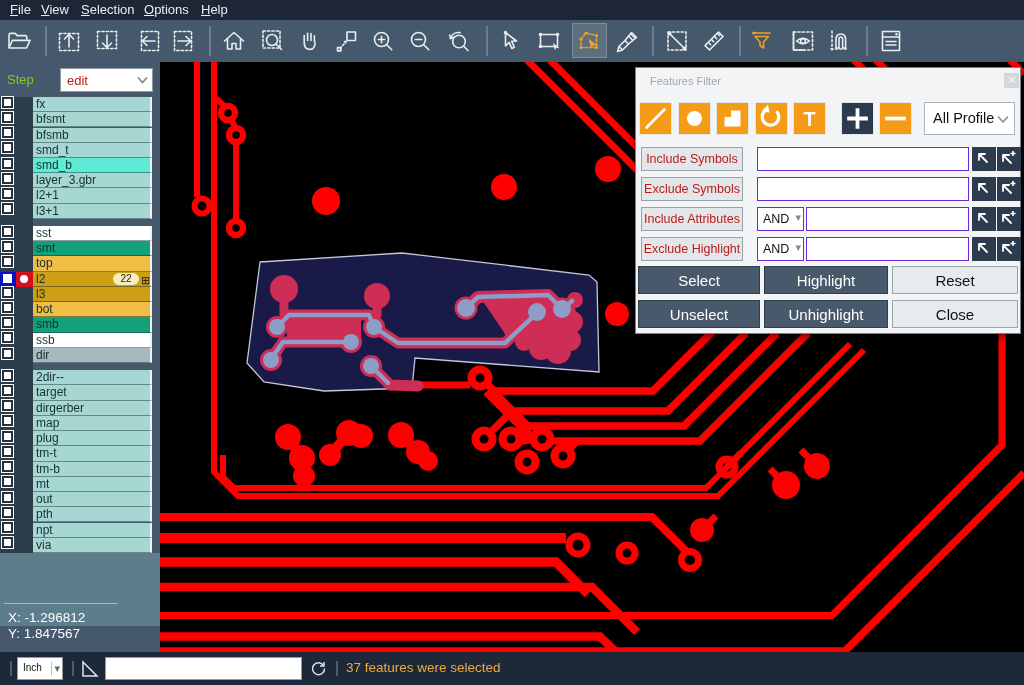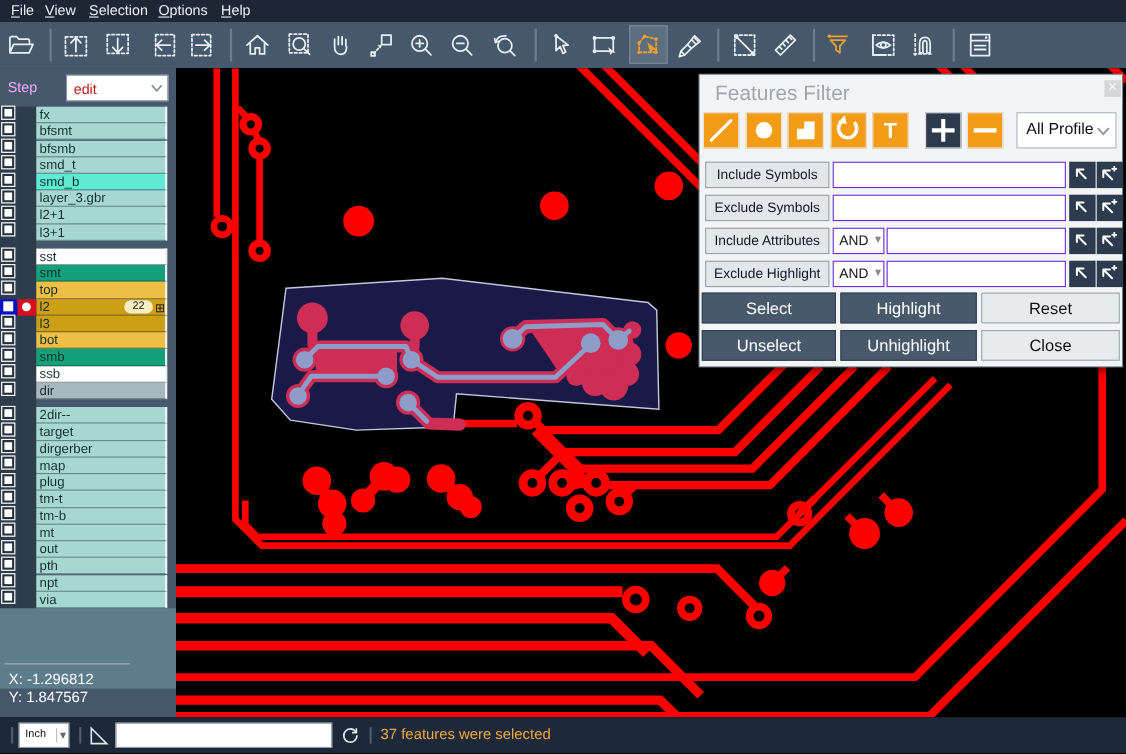--- a/index.html
+++ b/index.html
@@ -9,21 +9,21 @@
 .tbi{position:absolute;top:8px}
 .tdiv{position:absolute;top:27px;width:2px;height:30px;background:#6c7d8e;top:6px}
 #leftpanel{left:0;top:62px;width:160px;height:590px;background:#46586b}
 .cbcol{position:absolute;left:0;width:16px;background:#2e3d4c}
 .gut{position:absolute;left:16px;width:17px;background:#2e3d4c}
 .row{position:absolute;left:33px;width:119px;font-size:12px;color:#16302f;line-height:15px;padding-left:3px;border-bottom:1px solid rgba(20,40,40,.45);border-right:2px solid #eef2f2}
 .cb{position:absolute;left:2px;width:11px;height:11px;background:#fff;border:2px solid #25323e;outline:1px solid #fff}
 #binfo{position:absolute;left:0;top:491px;width:160px;height:73px;background:#5d7d8d}
 #dlg{left:636px;top:68px;width:384px;height:265px;background:#f2f4f6;box-shadow:0 0 0 1px #74828e,2px 3px 8px rgba(0,0,0,.55);font-size:13px}
 .ob{position:absolute;top:34px;width:33px;height:33px;background:#f49c15;border:1px solid #e4e6e8}
-.lbl{position:absolute;left:5px;width:113px;height:24px;background:#e4e7ea;border:1px solid #98a2ab;color:#0f172a;font-size:12.5px;text-align:center;line-height:22px}
+.lbl{position:absolute;left:5px;width:102px;height:24px;background:#e4e7ea;border:1px solid #98a2ab;color:#b91c1c;font-size:12.5px;text-align:center;line-height:22px}
 .inp{position:absolute;height:24px;background:#fff;border:1px solid #6d28d9}
 .ab{position:absolute;width:24px;height:24px;background:#2c3b4d}
 .bigb{position:absolute;width:122px;height:28px;background:#47596b;color:#fff;font-size:15px;text-align:center;line-height:28px;border:1px solid #2f3f4e}
 .bigl{position:absolute;width:126px;height:28px;background:#e8ebee;color:#111;font-size:15px;text-align:center;line-height:28px;border:1px solid #9aa5ae}
 #sbar{left:0;top:652px;width:1024px;height:33px;background:#1d2939}
 .sdiv{position:absolute;top:9px;width:2px;height:15px;background:#4d5d6d}
 </style></head><body>
 <div id="menu" class="abs">
     <span style="left:10px"><u>F</u>ile</span>
     <span style="left:41px"><u>V</u>iew</span>
@@ -244,21 +244,21 @@
     <circle cx="271" cy="360" r="8" fill="#8e9cc8"></circle>
     <circle cx="351" cy="342" r="8" fill="#8e9cc8"></circle>
     <circle cx="374" cy="327" r="8" fill="#8e9cc8"></circle>
     <circle cx="371" cy="366" r="8" fill="#8e9cc8"></circle>
     <circle cx="466" cy="308" r="9" fill="#8e9cc8"></circle>
     <circle cx="537" cy="312" r="9" fill="#8e9cc8"></circle>
     <circle cx="562" cy="309" r="9" fill="#8e9cc8"></circle>
   </svg>
 <div id="leftpanel" class="abs">
     <div class="abs" style="left:0;top:0;width:160px;height:36px;background:#46586b">
-      <span style="position:absolute;left:7px;top:10px;color:#f0abfc;font-size:13px">Step</span>
+      <span style="position:absolute;left:7px;top:10px;color:#84cc16;font-size:13px">Step</span>
       <div class="abs" style="left:60px;top:6px;width:93px;height:24px;background:#fff;border:1px solid #8d99a3">
         <span style="position:absolute;left:6px;top:4px;font-size:13px;color:#b91c1c">edit</span>
         <svg style="position:absolute;right:4px;top:7px" width="11" height="8" viewBox="0 0 11 8">
           <path d="M1,1.5 L5.5,6.5 L10,1.5" stroke="#7a8a96" stroke-width="1.6" fill="none"></path>
         </svg>
       </div>
     </div>
     <div class="cbcol abs" style="top:35px;height:456px"></div>
     <div class="gut abs" style="top:35px;height:456px"></div>
     <div class="row abs" style="top:35.0px;height:15.24px;background:#a7d7d3">fx</div>
@@ -324,21 +324,21 @@
     <div class="cb abs" style="top:460.1px"></div>
     <div class="row abs" style="top:475.7px;height:15.24px;background:#a7d7d3">via</div>
     <div class="cb abs" style="top:475.3px"></div>
     <div id="binfo">
       <div class="abs" style="left:4px;top:50px;width:114px;height:1px;background:rgba(255,255,255,.45)"></div>
       <div class="abs" style="left:8px;top:57px;color:#fff;font-size:13.5px">X: -1.296812</div>
       <div class="abs" style="left:8px;top:73px;color:#fff;font-size:13.5px">Y: 1.847567</div>
     </div>
   </div>
 <div id="dlg" class="abs">
-    <div class="abs" style="left:14px;top:7px;color:#a1a7ae;font-size:19px">Features Filter</div>
+    <div class="abs" style="left:14px;top:7px;color:#a1a7ae;font-size:11px">Features Filter</div>
     <div class="abs" style="left:368px;top:5px;width:15px;height:15px;background:#d4d7da;color:#f4f6f7;font-size:11px;text-align:center;line-height:15px">✕</div>
     <div class="ob" style="left:3px"><svg width="31" height="31" viewBox="0 0 33 33">
         <path d="M7,26 L26,7" stroke="#fff" stroke-width="3" fill="none" stroke-linecap="round"></path>
       </svg></div>
     <div class="ob" style="left:41.5px"><svg width="31" height="31" viewBox="0 0 33 33">
         <circle cx="16.5" cy="16.5" r="8" fill="#fff"></circle>
       </svg></div>
     <div class="ob" style="left:80px"><svg width="31" height="31" viewBox="0 0 33 33">
         <path d="M8,25 V15 h7 v-7 h10 v17 Z" fill="#fff"></path>
       </svg></div>

